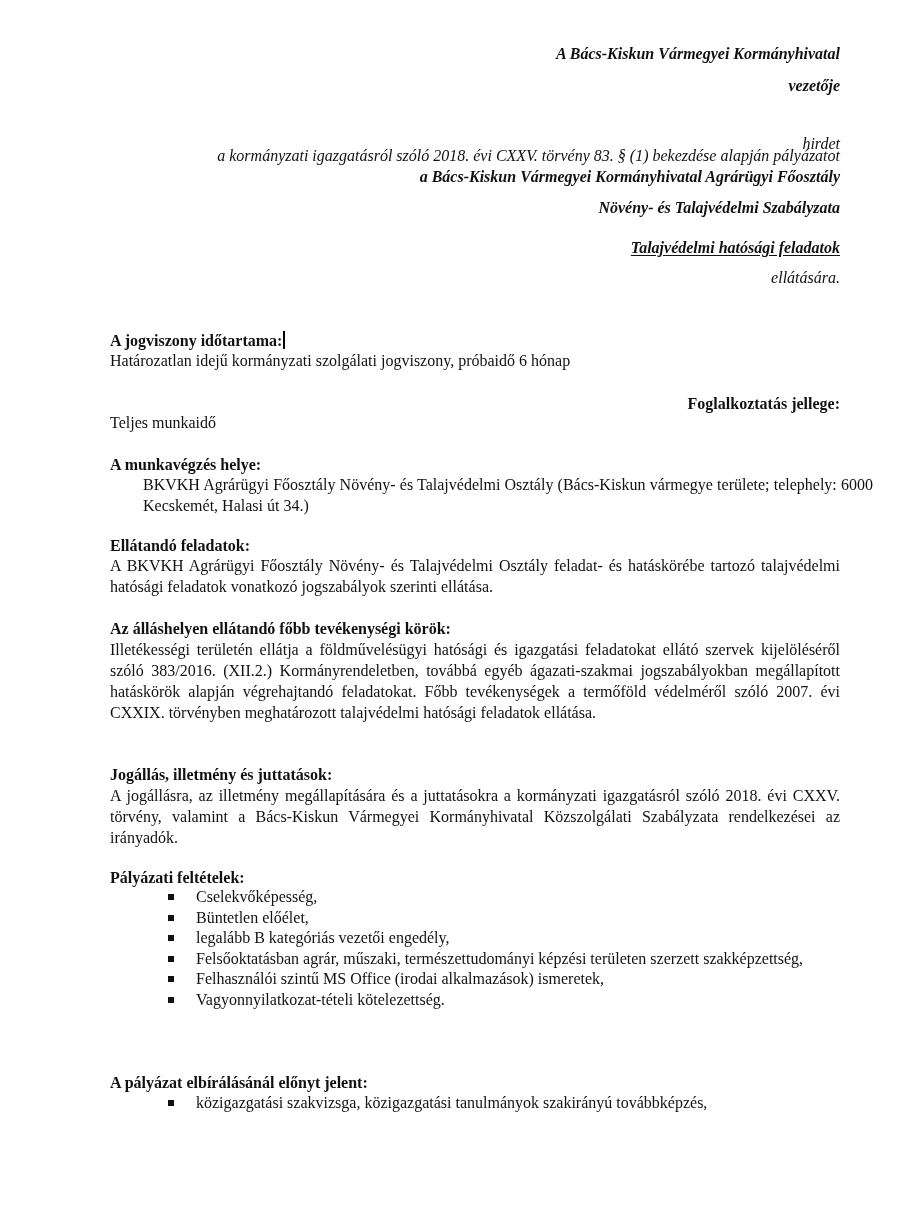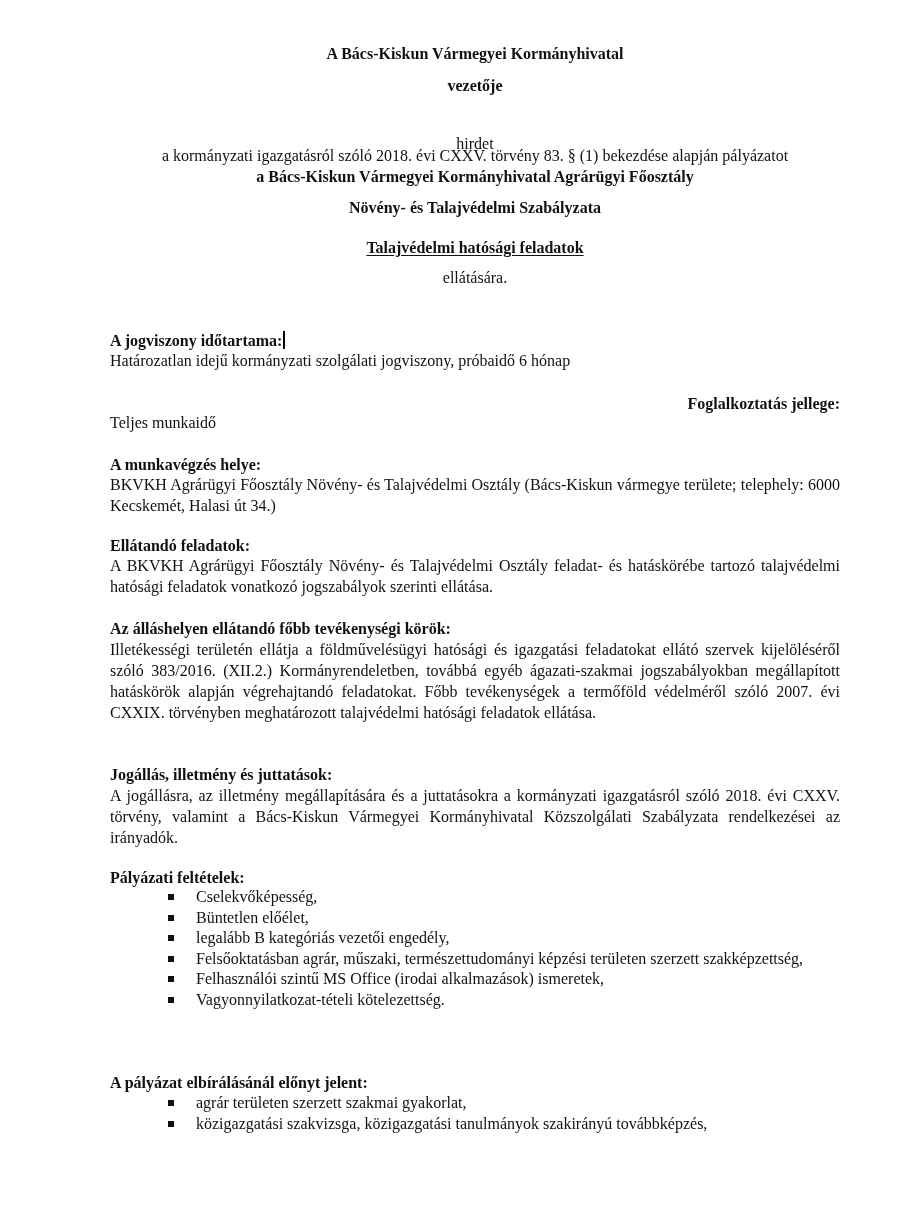--- a/index.html
+++ b/index.html
@@ -2,21 +2,21 @@
 <html><head>
   <meta charset="utf-8">
   <style>
     html, body { margin: 0; padding: 0; background: #ffffff; }
     body {
       width: 897px; height: 1210px; overflow: hidden; position: relative;
       font-family: "Liberation Serif", "DejaVu Serif", serif;
       color: #111111; font-size: 16px;
     }
     .page { position: absolute; left: 110px; top: 0; width: 730px; }
-    .center { text-align: center; }
+    .center { text-align: right; font-style: italic; }
     .bold { font-weight: bold; }
     .line { position: absolute; left: 0; width: 730px; line-height: 20px; white-space: nowrap; }
     .para { position: absolute; left: 0; width: 730px; line-height: 21px; text-align: justify; }
     .para.last-left { text-align-last: left; }
     .u { text-decoration: underline; text-underline-offset: 2px; }
     .cursor { display: inline-block; width: 1.5px; height: 18px; background: #000; vertical-align: -3px; margin-left: 1px; }
     ul.bul { position: absolute; left: 0; width: 730px; margin: 0; padding: 0; list-style: none; }
     ul.bul li { position: relative; padding-left: 86px; line-height: 20.5px; text-align: justify; }
     ul.bul li .b { position: absolute; left: 58px; top: 7px; width: 6px; height: 6px; background: #111; }
     ul.bul li.wide { text-align-last: left; }
@@ -35,21 +35,21 @@
   <div class="line center bold" style="top:238px;"><span class="u">Talajvédelmi hatósági feladatok</span></div>
   <div class="line center" style="top:268px;">ellátására.</div>
 
   <div class="line bold" style="top:331px;"><span>A jogviszony időtartama:</span><span class="cursor"></span></div>
   <div class="line" style="top:351px;">Határozatlan idejű kormányzati szolgálati jogviszony, próbaidő 6 hónap</div>
 
   <div class="line bold" style="top:394px;text-align:right;">Foglalkoztatás jellege:</div>
   <div class="line" style="top:413px;">Teljes munkaidő</div>
 
   <div class="line bold" style="top:455px;">A munkavégzés helye:</div>
-  <div class="para last-left" style="top:474px;">BKVKH Agrárügyi Főosztály Növény- és Talajvédelmi Osztály (Bács-Kiskun vármegye területe; telephely: 6000 Kecskemét, Halasi út 34.)</div>
+  <div class="para last-left" style="top:474px;margin-left:33px;">BKVKH Agrárügyi Főosztály Növény- és Talajvédelmi Osztály (Bács-Kiskun vármegye területe; telephely: 6000 Kecskemét, Halasi út 34.)</div>
 
   <div class="line bold" style="top:536px;">Ellátandó feladatok:</div>
   <div class="para last-left" style="top:555px;">A BKVKH Agrárügyi Főosztály Növény- és Talajvédelmi Osztály feladat- és hatáskörébe tartozó talajvédelmi hatósági feladatok vonatkozó jogszabályok szerinti ellátása.</div>
 
   <div class="line bold" style="top:619px;">Az álláshelyen ellátandó főbb tevékenységi körök:</div>
   <div class="para last-left" style="top:639px;">Illetékességi területén ellátja a földművelésügyi hatósági és igazgatási feladatokat ellátó szervek kijelöléséről szóló 383/2016. (XII.2.) Kormányrendeletben, továbbá egyéb ágazati-szakmai jogszabályokban megállapított hatáskörök alapján végrehajtandó feladatokat. Főbb tevékenységek a termőföld védelméről szóló 2007. évi CXXIX. törvényben meghatározott talajvédelmi hatósági feladatok ellátása.</div>
 
   <div class="line bold" style="top:765px;">Jogállás, illetmény és juttatások:</div>
   <div class="para last-left" style="top:785px;">A jogállásra, az illetmény megállapítására és a juttatásokra a kormányzati igazgatásról szóló 2018. évi CXXV. törvény, valamint a Bács-Kiskun Vármegyei Kormányhivatal Közszolgálati Szabályzata rendelkezései az irányadók.</div>
 
@@ -58,17 +58,17 @@
     <li><span class="b"></span><span>Cselekvőképesség,</span></li>
     <li><span class="b"></span><span>Büntetlen előélet,</span></li>
     <li><span class="b"></span><span>legalább B kategóriás vezetői engedély,</span></li>
     <li class="wide"><span class="b"></span><span>Felsőoktatásban agrár, műszaki, természettudományi képzési területen szerzett szakképzettség,</span></li>
     <li><span class="b"></span><span>Felhasználói szintű MS Office (irodai alkalmazások) ismeretek,</span></li>
     <li><span class="b"></span><span>Vagyonnyilatkozat-tételi kötelezettség.</span></li>
   </ul>
 
   <div class="line bold" style="top:1073px;">A pályázat elbírálásánál előnyt jelent:</div>
   <ul class="bul" style="top:1093px;">
-    <li><span class="b"></span><span>agrár területen szerzett szakmai gyakorlat,</span></li>
+    <li><span class="b"></span></li>
     <li><span class="b"></span><span>közigazgatási szakvizsga, közigazgatási tanulmányok szakirányú továbbképzés,</span></li>
   </ul>
 
 </div>
 
 </body></html>

